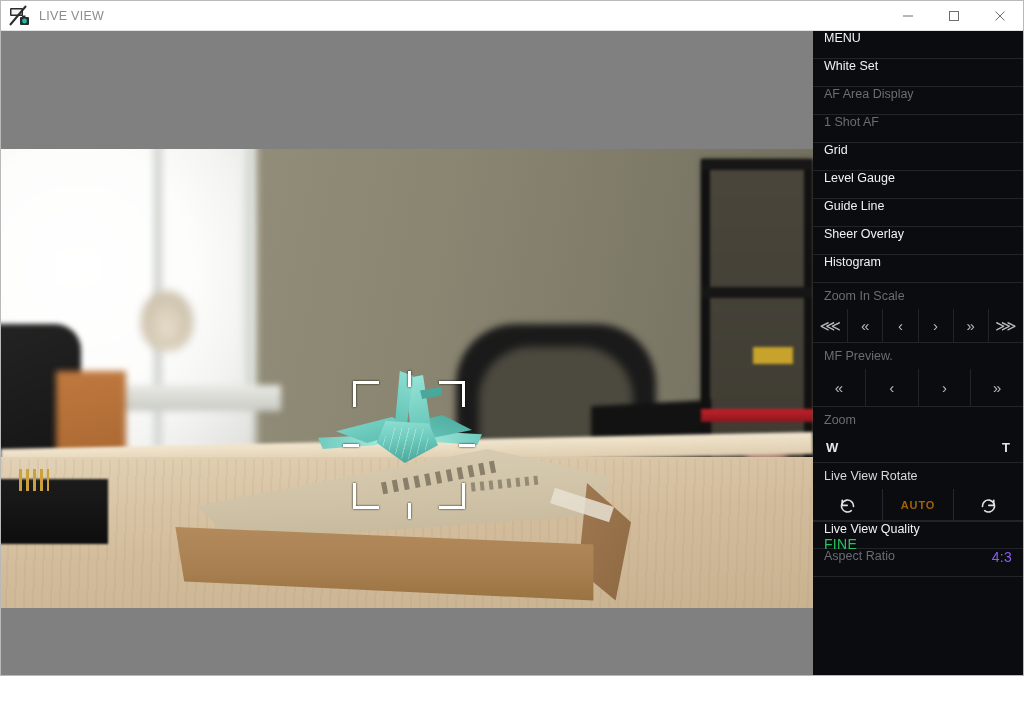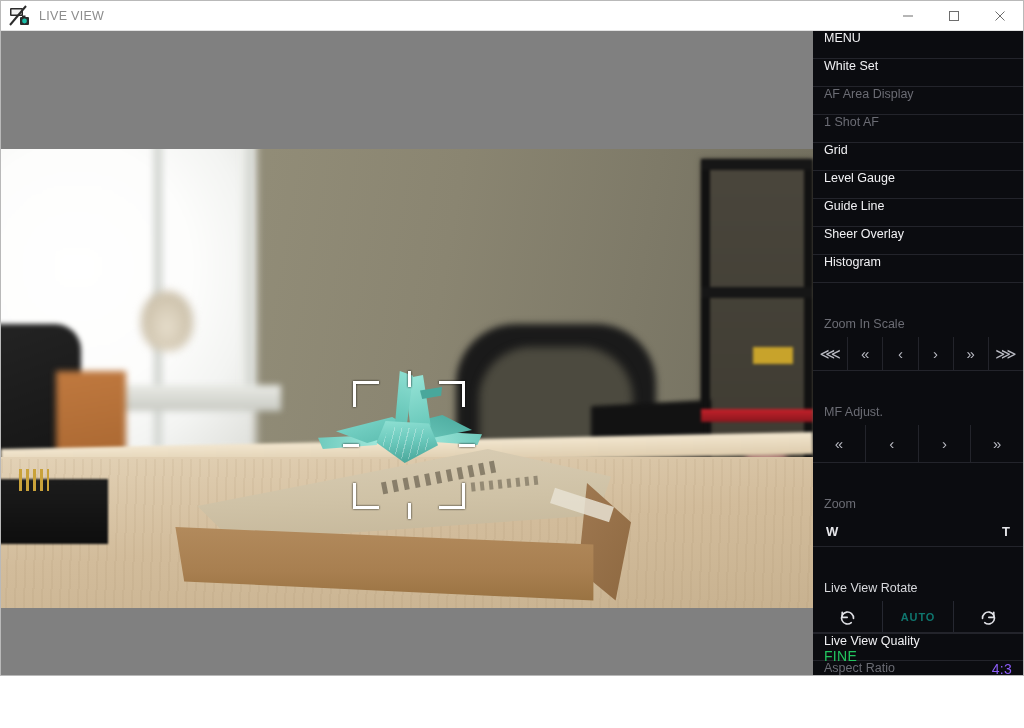--- a/index.html
+++ b/index.html
@@ -331,21 +331,20 @@
   .row.off { color: #6b6c74; }
   .row .lbl { flex: 1 1 auto; }
   .row .val { flex: 0 0 auto; font-size: 14px; letter-spacing: .3px; color: #22c55e; }
   .row.off .val { color: #8b5cf6; }
 
   .grp-label {
     height: 26px;
     display: flex; align-items: center;
     padding: 0 11px;
     color: #6b6c74;
-    margin-top: 28px;
   }
   .btnrow {
     display: flex; align-items: stretch;
     height: 34px;
     border-bottom: 1px solid #23242b;
   }
   .btnrow.tall { height: 38px; }
   .btn {
     flex: 1 1 0;
     display: flex; align-items: center; justify-content: center;
@@ -366,21 +365,21 @@
   .zoomwt .w, .zoomwt .t {
     font-size: 13px; font-weight: bold; color: #e6e6ea;
   }
   .zoomwt .spacer { flex: 1 1 auto; }
 
   .rotrow { display: flex; height: 32px; border-bottom: 1px solid #23242b; }
   .rotbtn {
     flex: 1 1 0;
     display: flex; align-items: center; justify-content: center;
     border-right: 1px solid #262831;
-    color: #0f766e;
+    color: #a16207;
   }
   .rotbtn:last-child { border-right: none; }
   .rotbtn .auto { font-size: 11px; font-weight: bold; letter-spacing: .9px; }
 </style>
 </head>
 <body>
 
 <div class="window">
 
   <div class="titlebar">
@@ -520,21 +519,21 @@
     <div class="grp-label">Zoom In Scale</div>
     <div class="btnrow">
       <div class="btn">⋘</div>
       <div class="btn">«</div>
       <div class="btn">‹</div>
       <div class="btn">›</div>
       <div class="btn">»</div>
       <div class="btn">⋙</div>
     </div>
 
-    <div class="grp-label">MF Adjust.</div>
+    <div class="grp-label">MF Preview.</div>
     <div class="btnrow tall">
       <div class="btn">«</div>
       <div class="btn">‹</div>
       <div class="btn">›</div>
       <div class="btn">»</div>
     </div>
 
     <div class="grp-label">Zoom</div>
     <div class="zoomwt">
       <span class="w">W</span>

